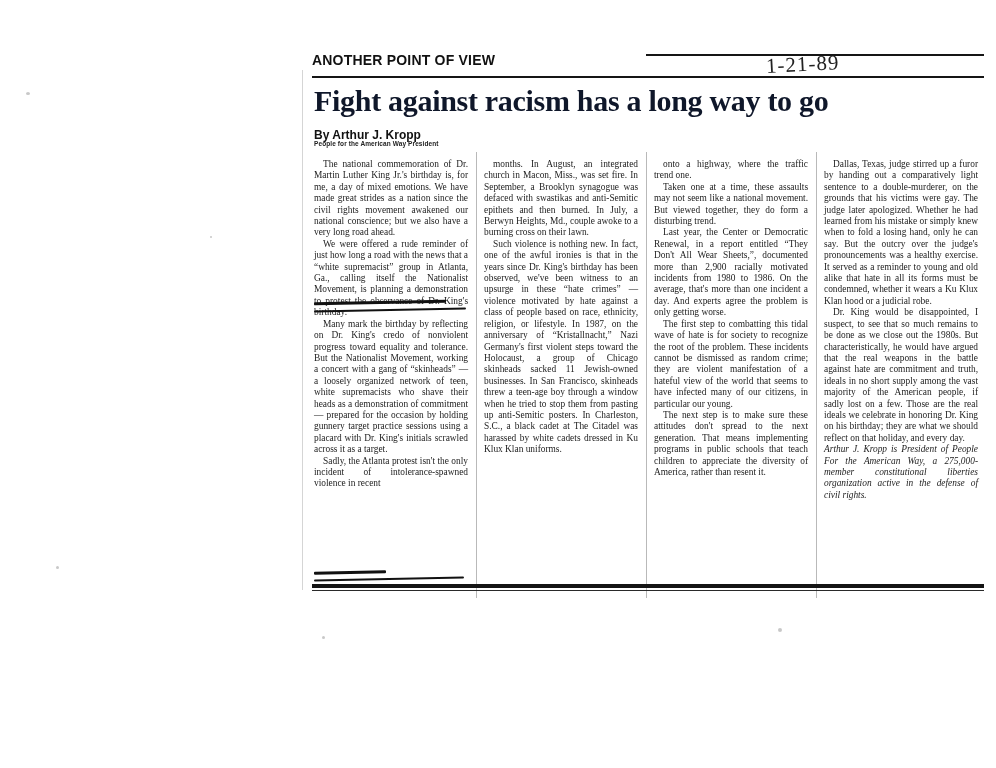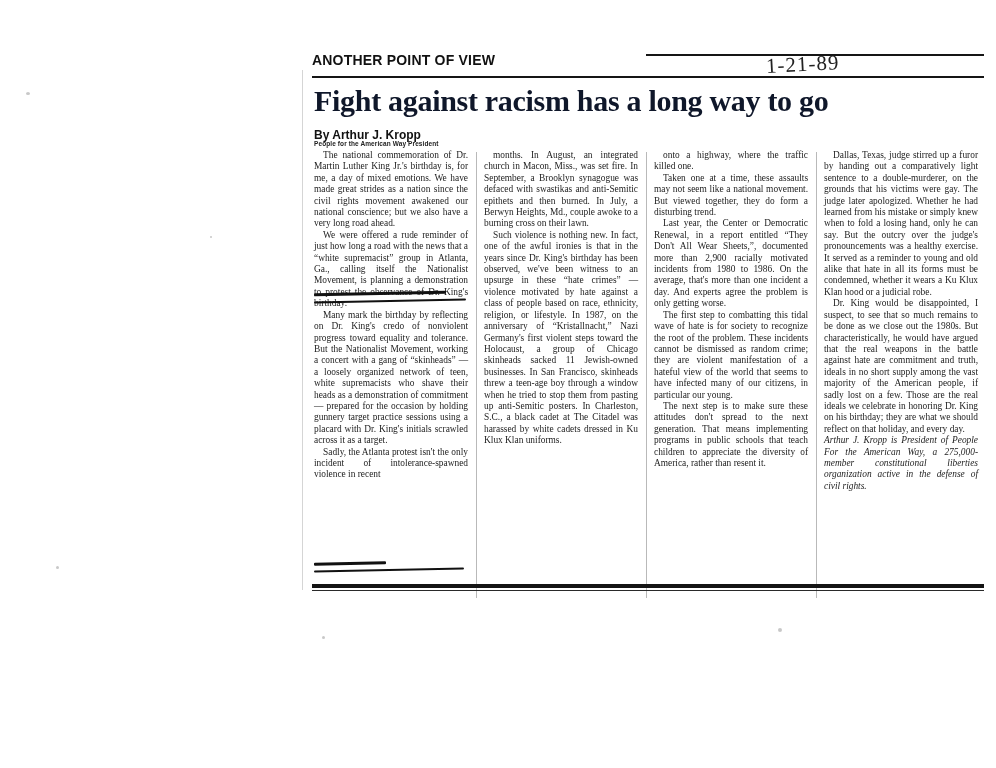--- a/index.html
+++ b/index.html
@@ -119,20 +119,21 @@
     gap: 0px;
   }
   .col {
     width: 160px;
     padding-right: 8px;
     font-size: 9.4px;
     line-height: 11.4px;
     text-align: justify;
     color: #1c1c1c;
     position: relative;
+    margin-top: 9px;
   }
   .col p {
     margin: 0 0 0 0;
     text-indent: 9px;
     hyphens: auto;
   }
   .col p.noindent { text-indent: 0; }
   .col p.italic { font-style: italic; }
 
   .divider {
@@ -217,21 +218,21 @@
     <div class="divider"></div>
 
     <div class="col">
       <p>months. In August, an integrated church in Macon, Miss., was set fire. In September, a Brooklyn synagogue was defaced with swastikas and anti-Semitic epithets and then burned. In July, a Berwyn Heights, Md., couple awoke to a burning cross on their lawn.</p>
       <p>Such violence is nothing new. In fact, one of the awful ironies is that in the years since Dr. King's birthday has been observed, we've been witness to an upsurge in these “hate crimes” — violence motivated by hate against a class of people based on race, ethnicity, religion, or lifestyle. In 1987, on the anniversary of “Kristallnacht,” Nazi Germany's first violent steps toward the Holocaust, a group of Chicago skinheads sacked 11 Jewish-owned businesses. In San Francisco, skinheads threw a teen-age boy through a window when he tried to stop them from pasting up anti-Semitic posters. In Charleston, S.C., a black cadet at The Citadel was harassed by white cadets dressed in Ku Klux Klan uniforms.</p>
     </div>
 
     <div class="divider"></div>
 
     <div class="col">
-      <p>onto a highway, where the traffic killed one.</p>
+      <p>onto a highway, where the traffic trend one.</p>
       <p>Taken one at a time, these assaults may not seem like a national movement. But viewed together, they do form a disturbing trend.</p>
       <p>Last year, the Center or Democratic Renewal, in a report entitled “They Don't All Wear Sheets,”, documented more than 2,900 racially motivated incidents from 1980 to 1986. On the average, that's more than one incident a day. And experts agree the problem is only getting worse.</p>
       <p>The first step to combatting this tidal wave of hate is for society to recognize the root of the problem. These incidents cannot be dismissed as random crime; they are violent manifestation of a hateful view of the world that seems to have infected many of our citizens, in particular our young.</p>
       <p>The next step is to make sure these attitudes don't spread to the next generation. That means implementing programs in public schools that teach children to appreciate the diversity of America, rather than resent it.</p>
     </div>
 
     <div class="divider"></div>
 
     <div class="col">
       <p>Dallas, Texas, judge stirred up a furor by handing out a comparatively light sentence to a double-murderer, on the grounds that his victims were gay. The judge later apologized. Whether he had learned from his mistake or simply knew when to fold a losing hand, only he can say. But the outcry over the judge's pronouncements was a healthy exercise. It served as a reminder to young and old alike that hate in all its forms must be condemned, whether it wears a Ku Klux Klan hood or a judicial robe.</p>

